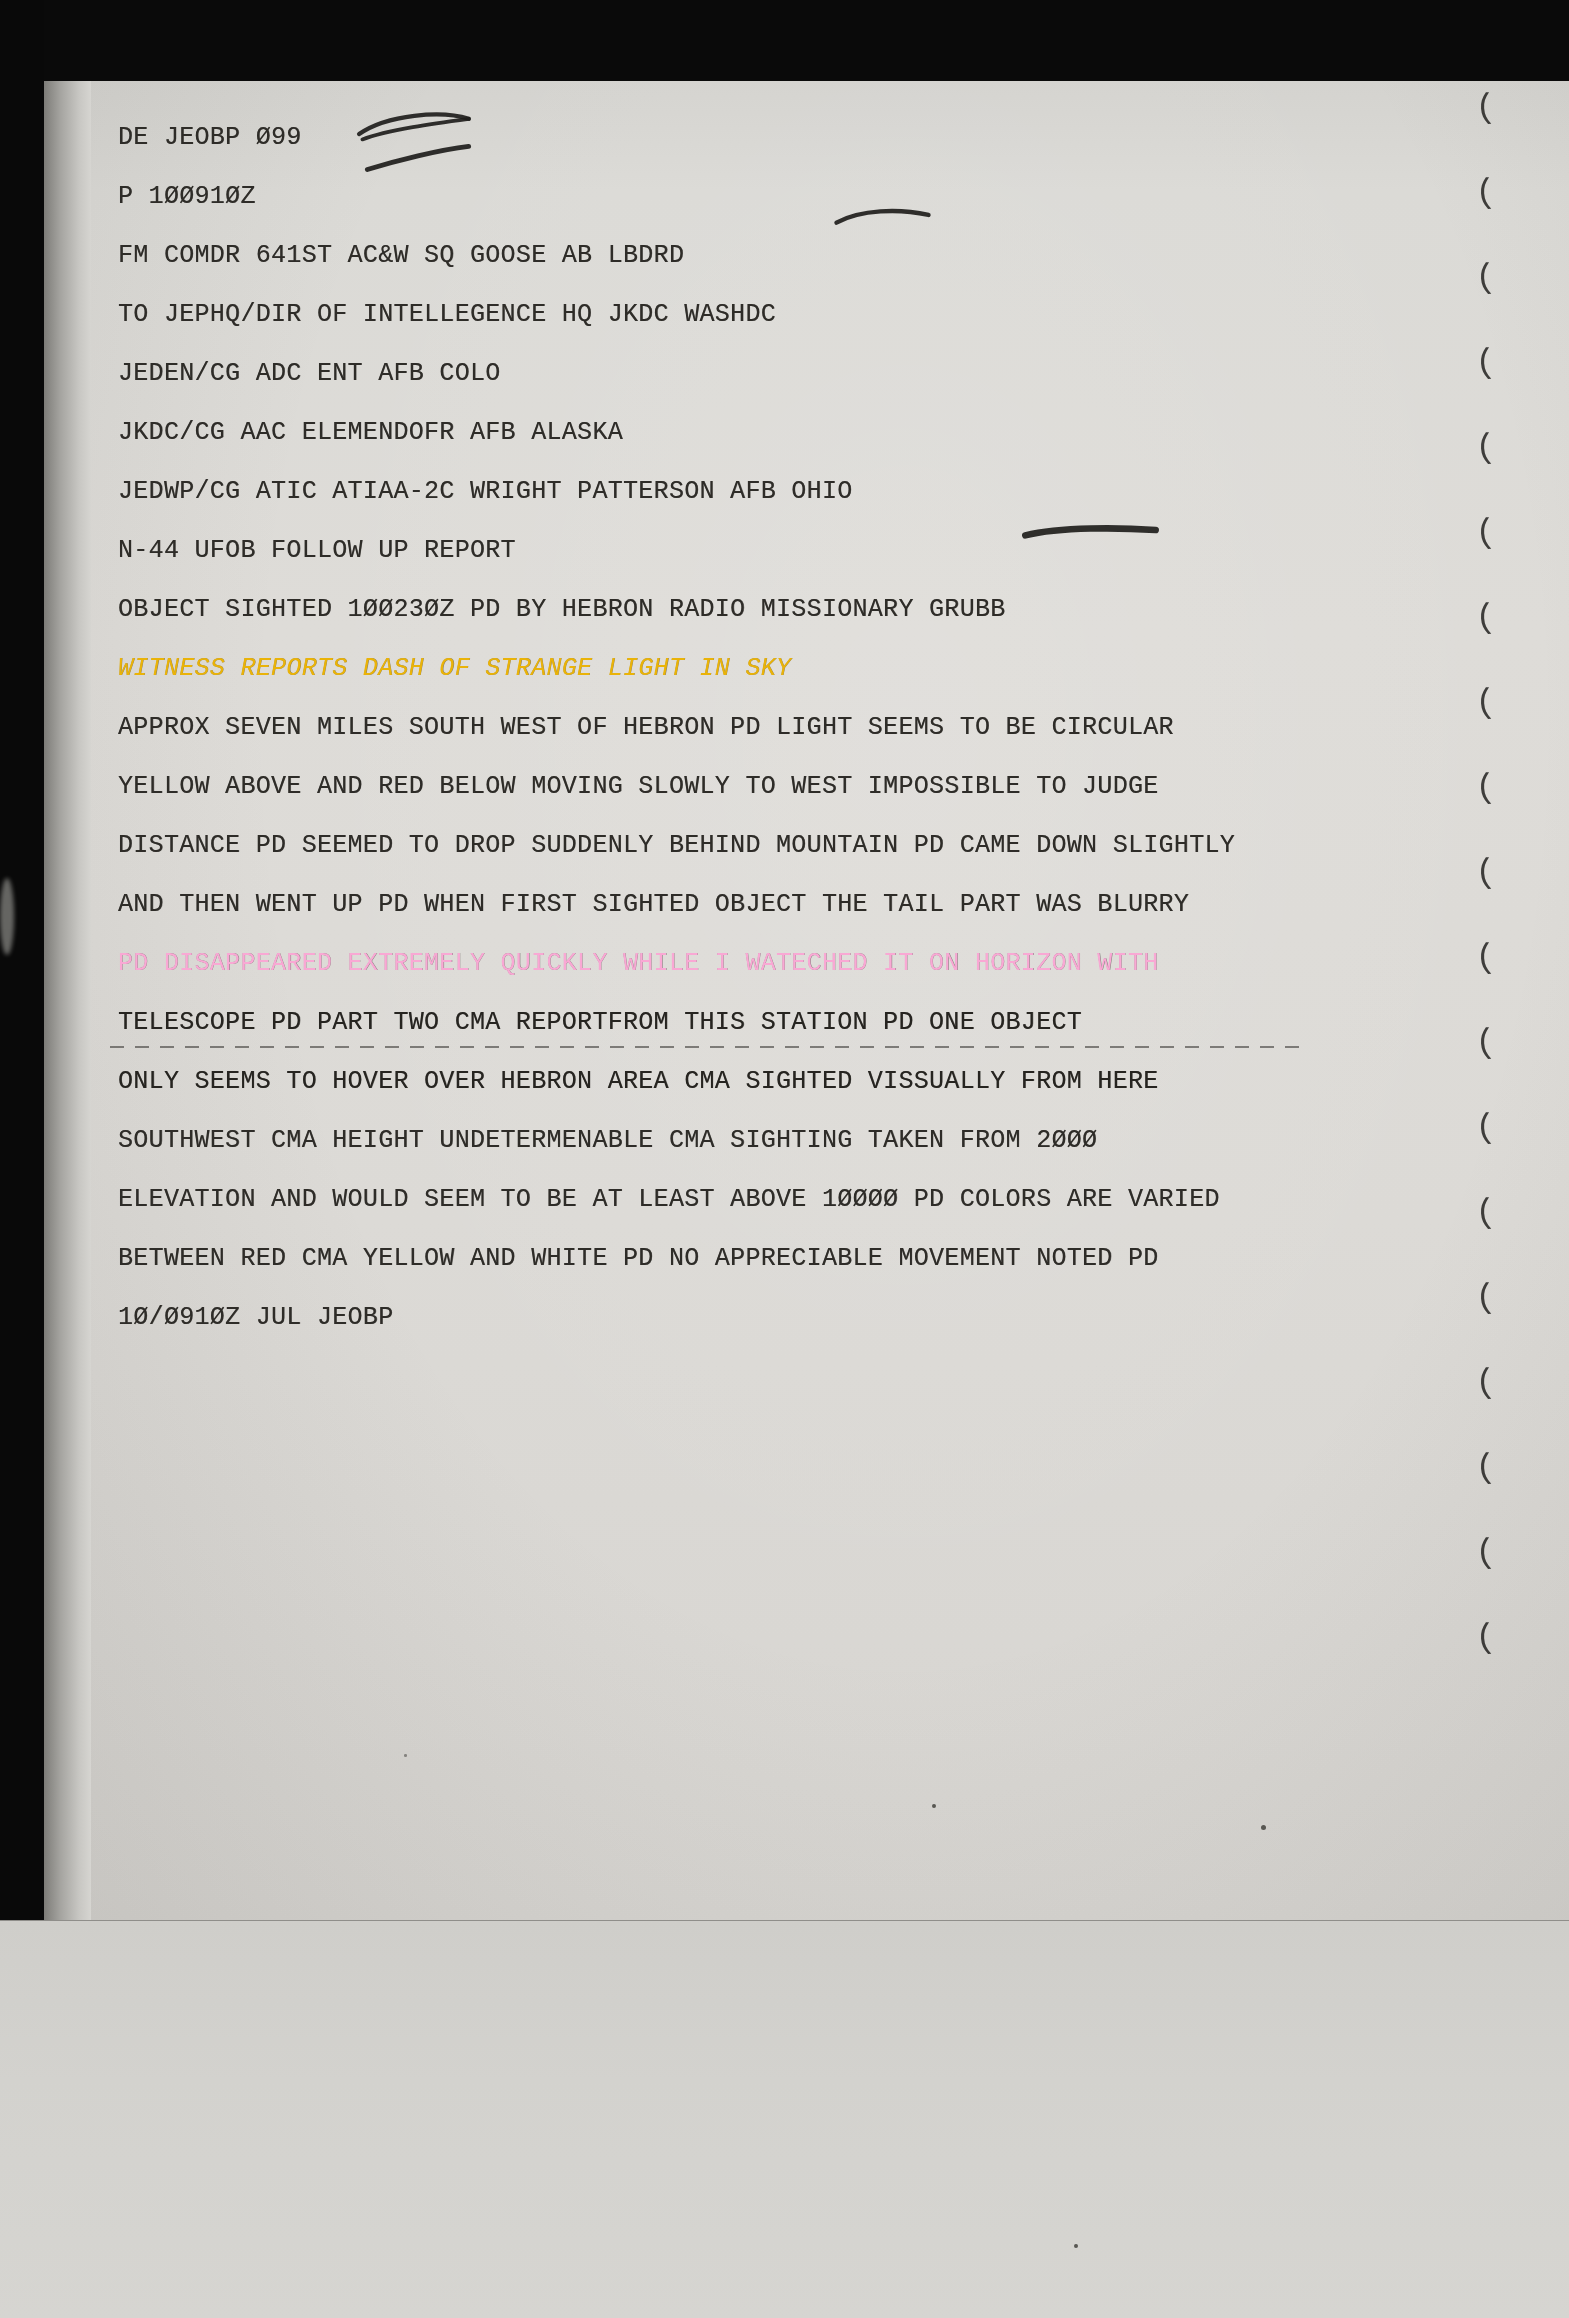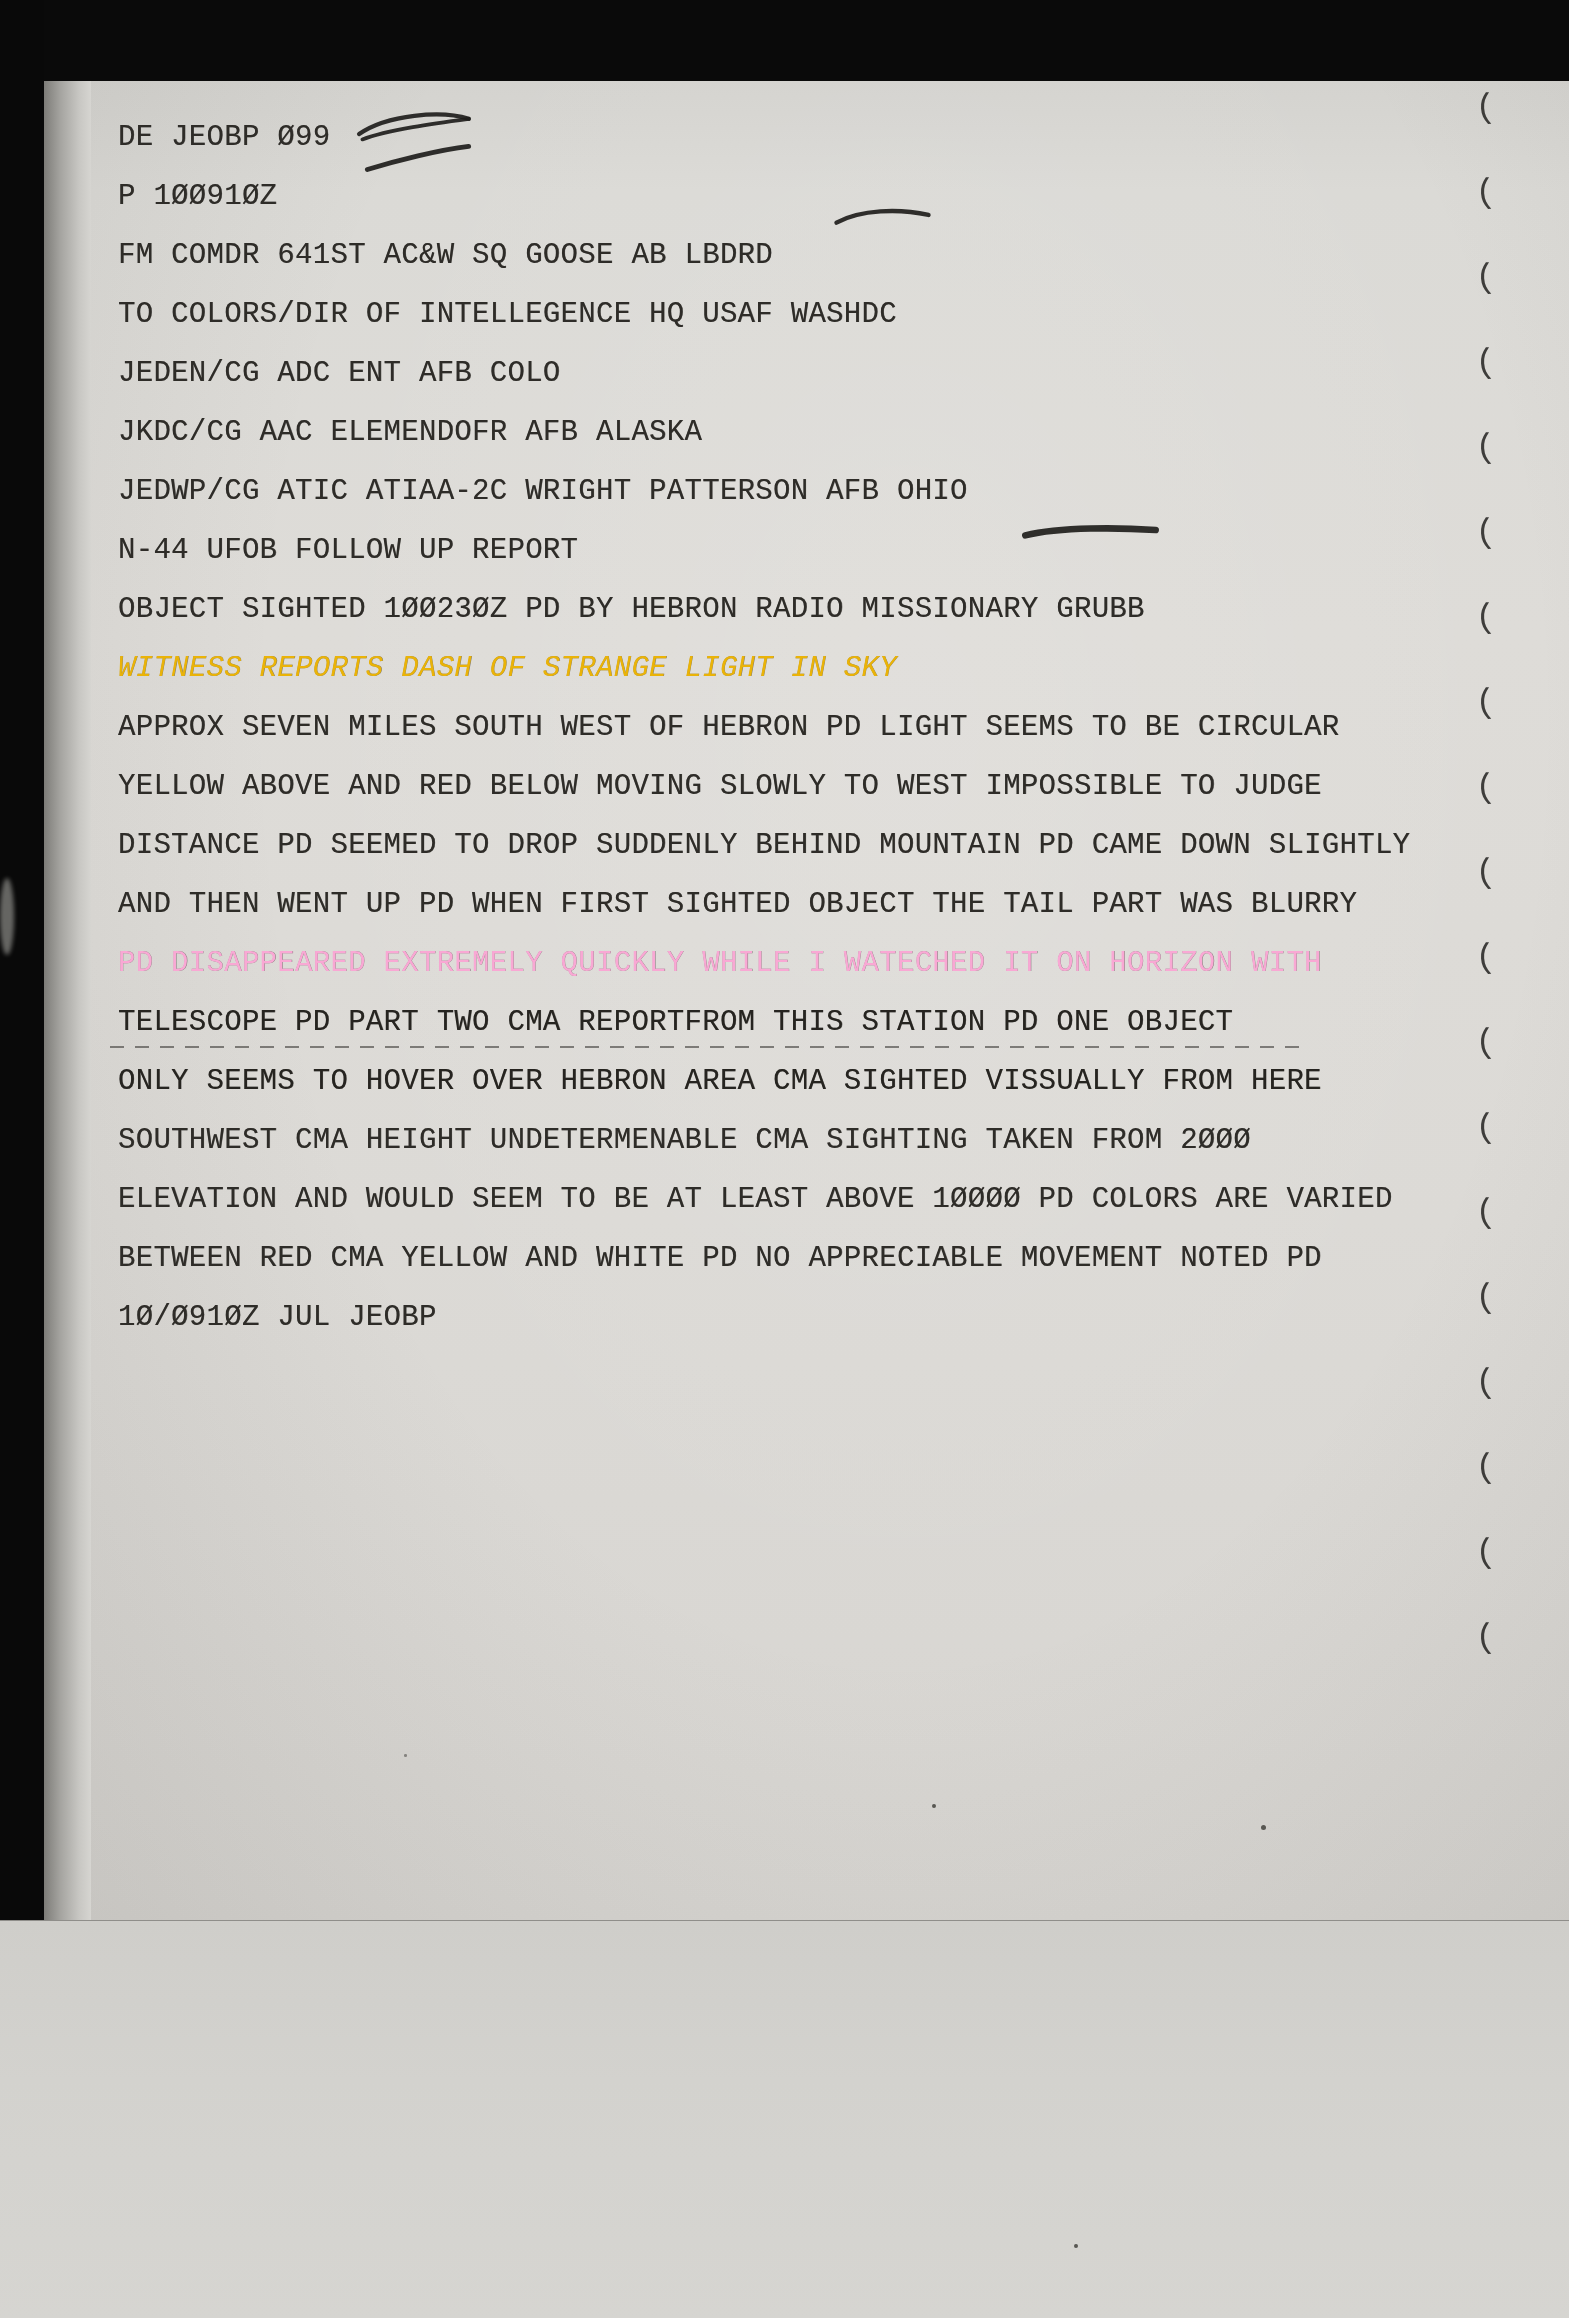--- a/index.html
+++ b/index.html
@@ -29,21 +29,21 @@
 
   
   .paper-lower{position:absolute;left:0;top:1920px;width:1570px;height:399px;
     background:linear-gradient(180deg,#cfcecA 0%,#d3d2ce 40%,#d6d5d1 100%);
     border-top:1.1px solid #8f8e8a;}
 
   
   .telegram{position:absolute;left:118px;top:108px;color:#2e2c28;}
   .telegram-line{
     height:59px;line-height:59px;white-space:pre;
-    font-size:29px;letter-spacing:0.3px;
+    font-size:25px;letter-spacing:0.3px;
     text-shadow:0.3px 0.3px 0.5px rgba(42,40,36,0.55);
   }
   .telegram-line:nth-child(15){color:#f9a8d4;}
   .telegram-line:nth-child(16),
   .telegram-line:nth-child(17){font-weight:normal;color:#262420;}
   .telegram-line:nth-child(10){color:#eab308;font-style:italic;}
 
   
   .crease-dashed{position:absolute;left:110px;top:1046px;width:1197px;height:2.2px;
     background:repeating-linear-gradient(90deg,rgba(45,43,40,0.55) 0 14.3px,rgba(0,0,0,0) 14.3px 25px);}
@@ -76,21 +76,21 @@
     <div class="paper-vignette"></div>
   </div>
   <div class="paper-lower">
     
   </div>
 
   <div class="telegram">
     <div class="telegram-line">DE JEOBP Ø99</div>
     <div class="telegram-line">P 1ØØ91ØZ</div>
     <div class="telegram-line">FM COMDR 641ST AC&amp;W SQ GOOSE AB LBDRD</div>
-    <div class="telegram-line">TO COLORS/DIR OF INTELLEGENCE HQ USAF WASHDC</div>
+    <div class="telegram-line">TO JEPHQ/DIR OF INTELLEGENCE HQ JKDC WASHDC</div>
     <div class="telegram-line">JEDEN/CG ADC ENT AFB COLO</div>
     <div class="telegram-line">JKDC/CG AAC ELEMENDOFR AFB ALASKA</div>
     <div class="telegram-line">JEDWP/CG ATIC ATIAA-2C WRIGHT PATTERSON AFB OHIO</div>
     <div class="telegram-line">N-44 UFOB FOLLOW UP REPORT</div>
     <div class="telegram-line">OBJECT SIGHTED 1ØØ23ØZ PD BY HEBRON RADIO MISSIONARY GRUBB</div>
     <div class="telegram-line">WITNESS REPORTS DASH OF STRANGE LIGHT IN SKY</div>
     <div class="telegram-line">APPROX SEVEN MILES SOUTH WEST OF HEBRON PD LIGHT SEEMS TO BE CIRCULAR</div>
     <div class="telegram-line">YELLOW ABOVE AND RED BELOW MOVING SLOWLY TO WEST IMPOSSIBLE TO JUDGE</div>
     <div class="telegram-line">DISTANCE PD SEEMED TO DROP SUDDENLY BEHIND MOUNTAIN PD CAME DOWN SLIGHTLY</div>
     <div class="telegram-line">AND THEN WENT UP PD WHEN FIRST SIGHTED OBJECT THE TAIL PART WAS BLURRY</div>

